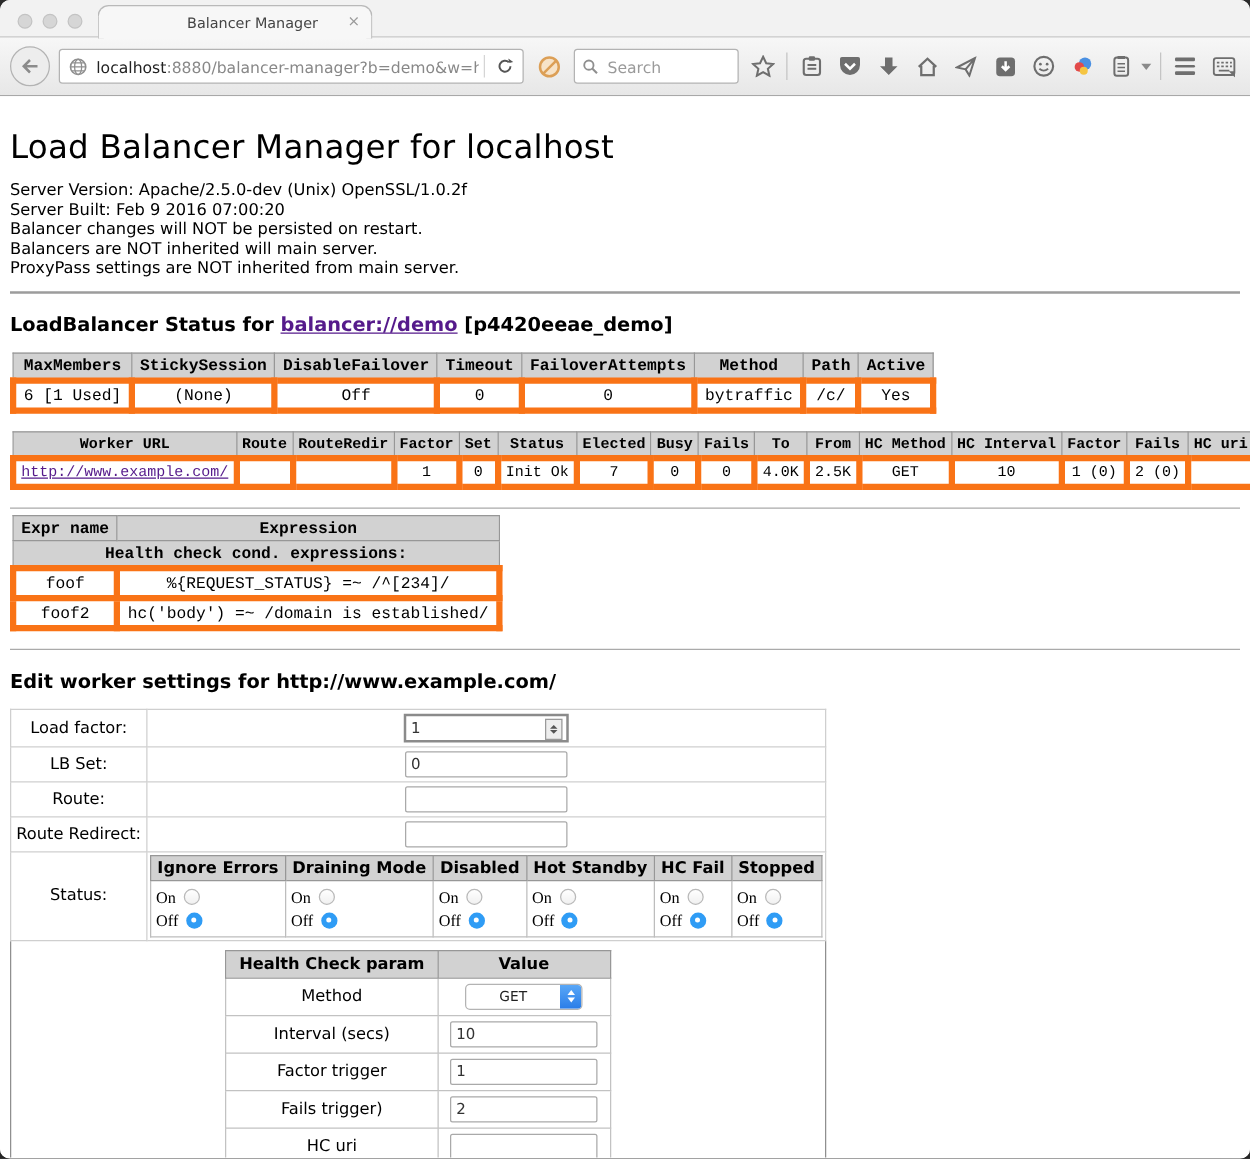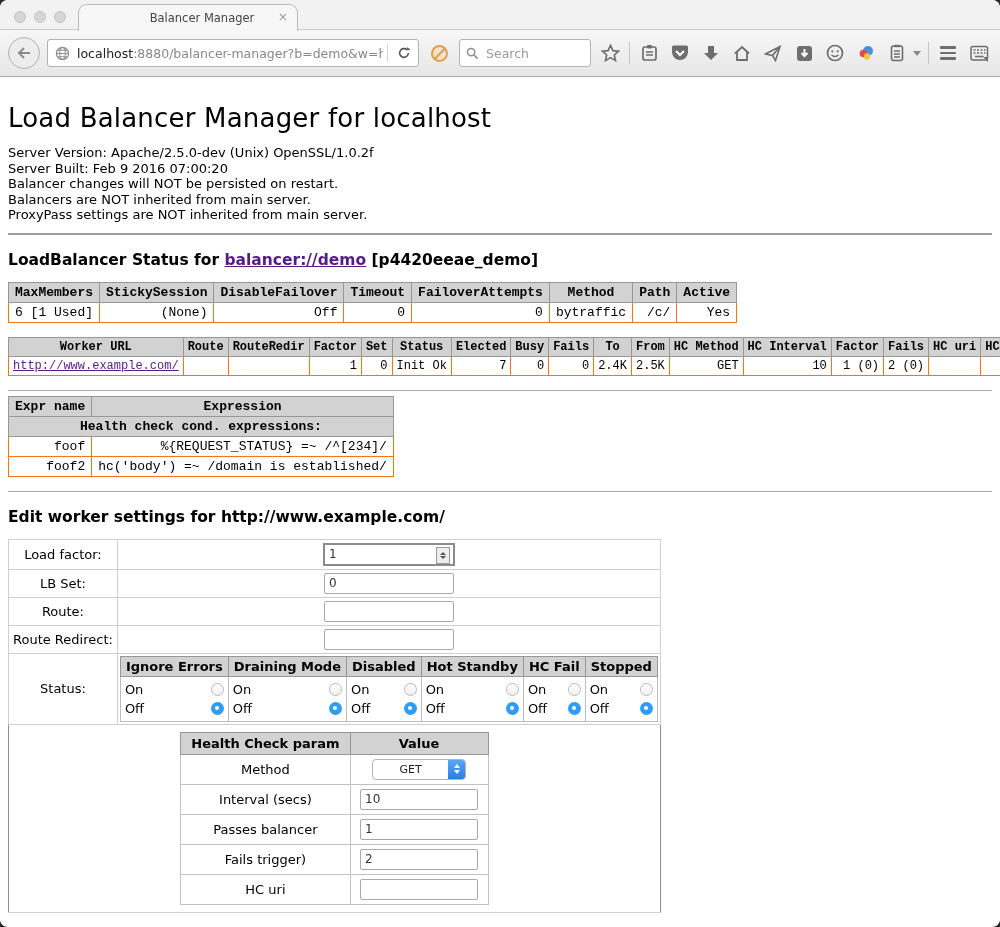--- a/index.html
+++ b/index.html
@@ -39,21 +39,21 @@
   .content{background:#fff;height:849px;padding:0 8px;box-sizing:border-box;overflow:hidden;font-size:13px;color:#000;}
   h1.pg{font-size:26px;margin:26px 0 12px 0;font-weight:normal;letter-spacing:.2px;}
   .info{line-height:15.5px;font-size:13px;}
   hr{border:none;border-top:2px solid #9c9c9c;margin:10px 0 8px 0;}
   hr.thin{border-top-width:1px;border-color:#aaa;margin:7px 0 5px 0;}
   h3.sec{font-size:15.5px;margin:16px 0 13px 0;font-weight:bold;}
   a{color:#551a8b;text-decoration:underline;}
 
   table.data{border-collapse:collapse;font-size:13px;margin:0 0 14px 0;font-family:Liberation Mono, monospace;}
   table.data th{background:#d2d2d2;border:1px solid #979797;padding:2px 6px;font-weight:bold;text-align:center;white-space:nowrap;}
-  table.data td{border:1px solid #f97316;padding:2px 6px;text-align:right;white-space:nowrap;}
+  table.data td{border:5px solid #f97316;padding:2px 6px;text-align:center;white-space:nowrap;}
   table.worker{font-size:12px;}
   table.worker th{padding:2px 4px;}
   table.worker td{padding:2px 4px;}
   td.left{text-align:left;}
 
   
   .form-table{border-collapse:collapse;width:565px;font-size:13px;border:1px solid #8f8f8f;}
   .form-table > tbody > tr > td{border:1px solid #cfcfcf;padding:3px 4px;text-align:center;vertical-align:middle;}
   td.flbl{width:100px;white-space:nowrap;}
   .txt{height:17px;border:1px solid #a9a9a9;border-radius:2px;font-size:12px;font-family:inherit;padding:1px 4px;box-sizing:content-box;background:#fff;color:#333;outline:none;}
@@ -61,21 +61,21 @@
   .numwrap{position:relative;display:inline-block;}
   .numwrap .txt{width:120px;border:2px solid #8b8b8b;border-radius:0;}
   .spinner{position:absolute;right:5px;top:4px;width:12px;height:15px;border:1px solid #9a9a9a;background:#eee;display:flex;flex-direction:column;align-items:center;justify-content:center;gap:1px;}
   .spinner i{width:0;height:0;border-left:3px solid transparent;border-right:3px solid transparent;display:block;}
   .spinner .up{border-bottom:3px solid #555;}
   .spinner .dn{border-top:3px solid #555;}
 
   table.status{border-collapse:collapse;width:100%;font-size:13px;}
   table.status th{background:#d2d2d2;border:1px solid #979797;padding:2px 5px;font-weight:bold;white-space:nowrap;}
   table.status td{border:1px solid #bdbdbd;padding:3px 4px;text-align:center;}
-  .radio-line{display:flex;align-items:center;justify-content:space-between;gap:6px;line-height:19px;}
+  .radio-line{display:flex;align-items:center;justify-content:flex-start;gap:6px;line-height:19px;font-family:Liberation Serif, serif;}
   .radio{display:inline-block;width:13px;height:13px;border-radius:50%;box-sizing:border-box;border:1px solid #b9b9b9;background:linear-gradient(#fff,#f0f0f0);}
   .radio.checked{border:none;background:#2f9cf5;position:relative;}
   .radio.checked::after{content:"";position:absolute;left:4.5px;top:4.5px;width:4px;height:4px;border-radius:50%;background:#fff;}
 
   table.hc{border-collapse:collapse;margin:4px auto;font-size:13px;}
   table.hc th{background:#d2d2d2;border:1px solid #979797;padding:3px 10px;font-weight:bold;white-space:nowrap;}
   table.hc td{border:1px solid #c2c2c2;padding:4px 6px;text-align:center;white-space:nowrap;}
   td.hclbl{width:145px;}
   td.hcval{width:125px;}
   .hc .txt{width:108px;text-align:left;}
@@ -224,21 +224,21 @@
   </div>
 
   <div class="content">
 
     <h1 class="pg">Load Balancer Manager for localhost</h1>
 
     <div class="info">
       <div>Server Version: Apache/2.5.0-dev (Unix) OpenSSL/1.0.2f</div>
       <div>Server Built: Feb 9 2016 07:00:20</div>
       <div>Balancer changes will NOT be persisted on restart.</div>
-      <div>Balancers are NOT inherited from main server.</div>
+      <div>Balancers are NOT inherited will main server.</div>
       <div>ProxyPass settings are NOT inherited from main server.</div>
     </div>
 
     <hr>
 
     <h3 class="sec"><span>LoadBalancer Status for </span><a href="#">balancer://demo</a><span> [p4420eeae_demo]</span></h3>
 
     <table class="data">
       <tbody>
       <tr>
@@ -288,21 +288,21 @@
       <tr>
         <td class="left"><a href="#">http://www.example.com/</a></td>
         <td></td>
         <td></td>
         <td>1</td>
         <td>0</td>
         <td>Init Ok</td>
         <td>7</td>
         <td>0</td>
         <td>0</td>
-        <td>2.4K</td>
+        <td>4.0K</td>
         <td>2.5K</td>
         <td>GET</td>
         <td>10</td>
         <td>1 (0)</td>
         <td>2 (0)</td>
         <td></td>
         <td>foof2</td>
       </tr>
       </tbody>
     </table>
@@ -456,21 +456,21 @@
                           <i class="dn"></i>
                         </span>
                 </span>
               </td>
             </tr>
             <tr>
               <td class="hclbl">Interval (secs)</td>
               <td class="hcval"><input class="txt" value="10" style=""></td>
             </tr>
             <tr>
-              <td class="hclbl">Passes balancer</td>
+              <td class="hclbl">Factor trigger</td>
               <td class="hcval"><input class="txt" value="1" style=""></td>
             </tr>
             <tr>
               <td class="hclbl">Fails trigger)</td>
               <td class="hcval"><input class="txt" value="2" style=""></td>
             </tr>
             <tr>
               <td class="hclbl">HC uri</td>
               <td class="hcval"><input class="txt" value="" style=""></td>
             </tr>

